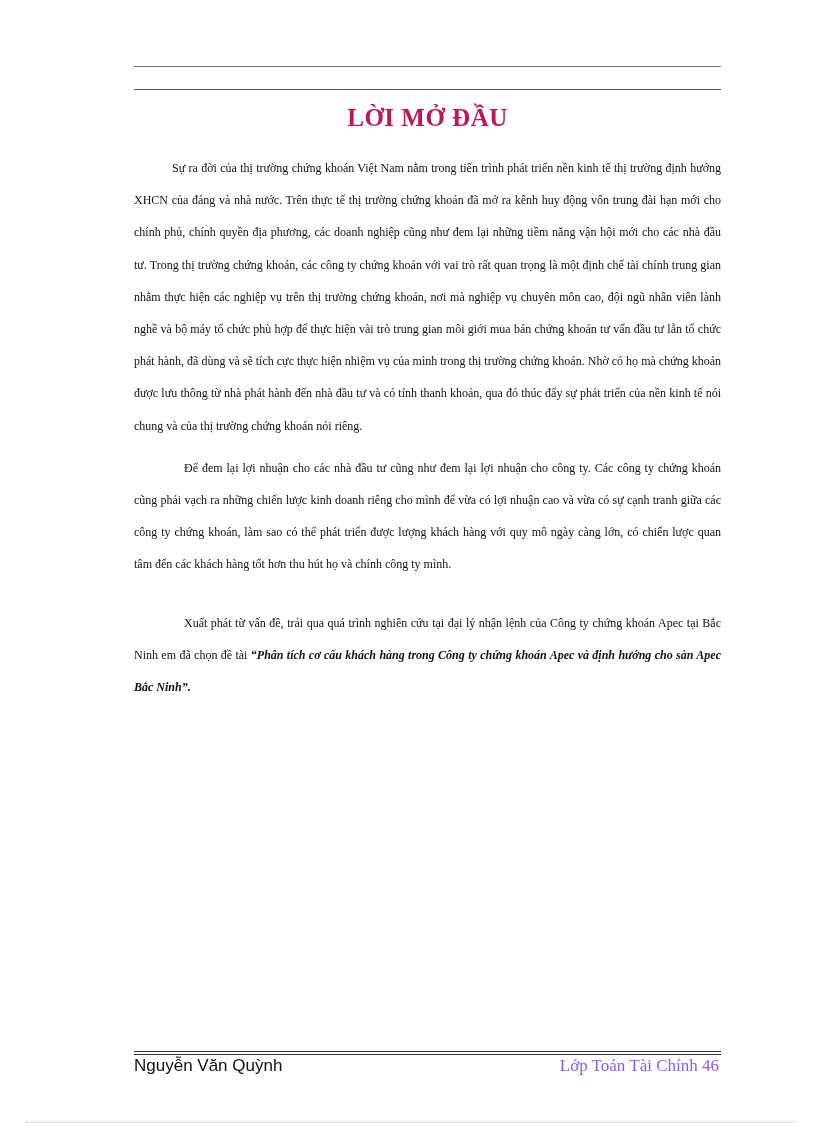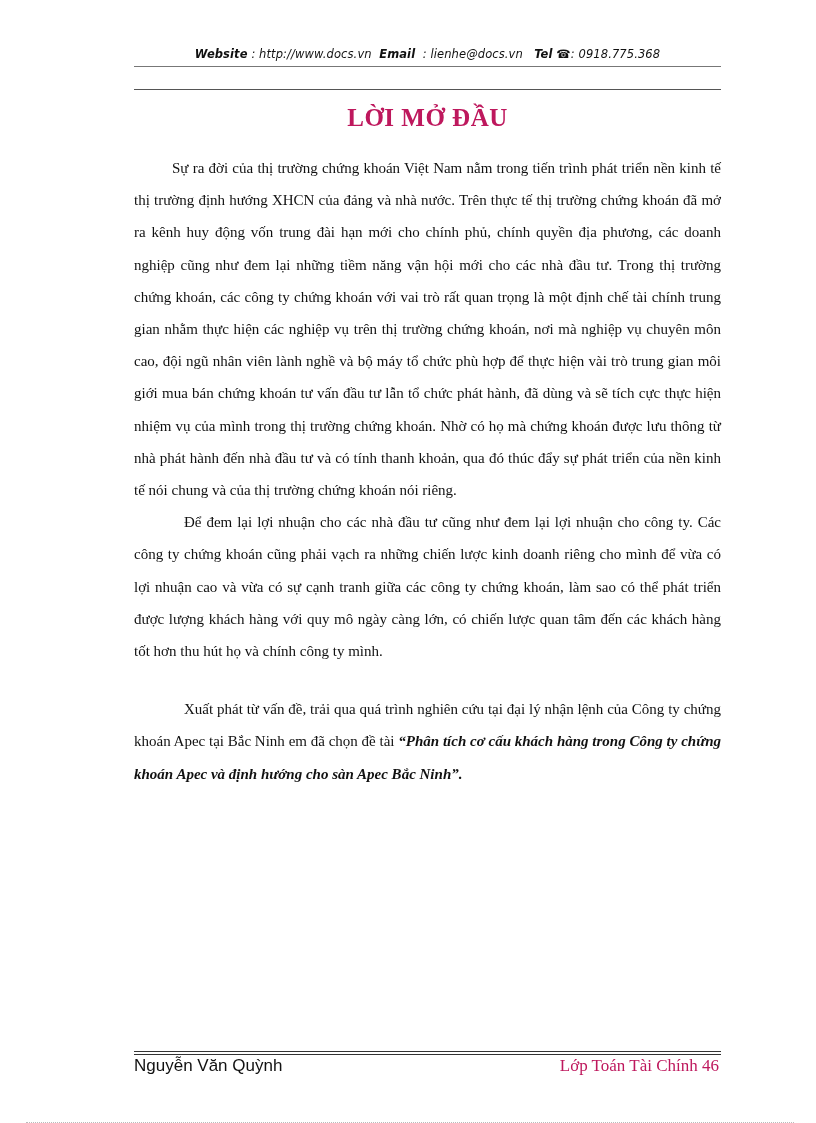--- a/index.html
+++ b/index.html
@@ -13,52 +13,44 @@
     .hdr-text b { font-weight: bold; }
     .hdr-line1 { position: absolute; left: 134px; width: 587px; top: 66px; border-top: 1px solid #777; }
     .hdr-line2 { position: absolute; left: 134px; width: 587px; top: 89px; border-top: 1px solid #555; }
     .title {
       position: absolute; left: 134px; width: 587px; top: 104px; text-align: center;
       font-family: "Liberation Serif", serif; font-weight: bold; font-size: 25px; color: #be185d;
       letter-spacing: 0.5px;
     }
     .body {
       position: absolute; left: 134px; width: 587px; top: 152px;
-      font-family: "Liberation Serif", serif; font-size: 15px; line-height: 32.2px; color: #111;
+      font-family: "Liberation Serif", serif; font-size: 12px; line-height: 32.2px; color: #111;
       text-align: justify;
     }
     .body p { margin: 0; }
     .body .p1 { text-indent: 38px; }
-    .body .p2 { text-indent: 50px; }
+    .body .p2 { text-indent: 50px; margin-top: 10px; }
     .body .p3 { text-indent: 50px; margin-top: 26px; }
     .body .emph { font-weight: bold; font-style: italic; }
     .ftr-line { position: absolute; left: 134px; width: 587px; top: 1051px; height: 2px; border-top: 1px solid #333; border-bottom: 1px solid #333; }
     .ftr-left {
       position: absolute; left: 134px; top: 1056px;
       font-family: Liberation Sans, sans-serif; font-size: 17px; color: #111;
     }
     .ftr-right {
       position: absolute; right: 97px; top: 1056px;
-      font-family: "Liberation Serif", serif; font-size: 17px; color: #be185d;
+      font-family: "Liberation Serif", serif; font-size: 17px; color: #8b5cf6;
     }
     .bottom-dots { position: absolute; left: 26px; width: 768px; top: 1122px; border-top: 1px dotted #bbb; }
   </style>
 </head>
 <body>
 
 <div class="page">
 
-  <div class="hdr-text">
-    <b>Website</b>
-    <span>: http://www.docs.vn</span>&nbsp;
-    <b>Email</b>&nbsp;
-    <span>: lienhe@docs.vn</span>&nbsp;&nbsp;
-    <b>Tel</b>
-    <span>☎</span><span>: 0918.775.368</span>
-  </div>
   <div class="hdr-line1"></div>
   <div class="hdr-line2"></div>
 
   <div class="title">LỜI MỞ ĐẦU</div>
 
   <div class="body">
     <p class="p1">Sự ra đời của thị trường chứng khoán Việt Nam nằm trong tiến trình phát triển nền kinh tế thị trường định hướng XHCN của đảng và nhà nước. Trên thực tế thị trường chứng khoán đã mở ra kênh huy động vốn trung đài hạn mới cho chính phủ, chính quyền địa phương, các doanh nghiệp cũng như đem lại những tiềm năng vận hội mới cho các nhà đầu tư. Trong thị trường chứng khoán, các công ty chứng khoán với vai trò rất quan trọng là một định chế tài chính trung gian nhằm thực hiện các nghiệp vụ trên thị trường chứng khoán, nơi mà nghiệp vụ chuyên môn cao, đội ngũ nhân viên lành nghề và bộ máy tổ chức phù hợp để thực hiện vài trò trung gian môi giới mua bán chứng khoán tư vấn đầu tư lẫn tổ chức phát hành, đã dùng và sẽ tích cực thực hiện nhiệm vụ của mình trong thị trường chứng khoán. Nhờ có họ mà chứng khoán được lưu thông từ nhà phát hành đến nhà đầu tư và có tính thanh khoản, qua đó thúc đẩy sự phát triển của nền kinh tế nói chung và của thị trường chứng khoán nói riêng.</p>
     <p class="p2">Để đem lại lợi nhuận cho các nhà đầu tư cũng như đem lại lợi nhuận cho công ty. Các công ty chứng khoán cũng phải vạch ra những chiến lược kinh doanh riêng cho mình để vừa có lợi nhuận cao và vừa có sự cạnh tranh giữa các công ty chứng khoán, làm sao có thể phát triển được lượng khách hàng với quy mô ngày càng lớn, có chiến lược quan tâm đến các khách hàng tốt hơn thu hút họ và chính công ty mình.</p>
     <p class="p3"><span>Xuất phát từ vấn đề, trải qua quá trình nghiên cứu tại đại lý nhận lệnh của Công ty chứng khoán Apec tại Bắc Ninh em đã chọn đề tài </span><span class="emph">“Phân tích cơ cấu khách hàng trong Công ty chứng khoán Apec và định hướng cho sàn Apec Bắc Ninh”.</span></p>
   </div>

